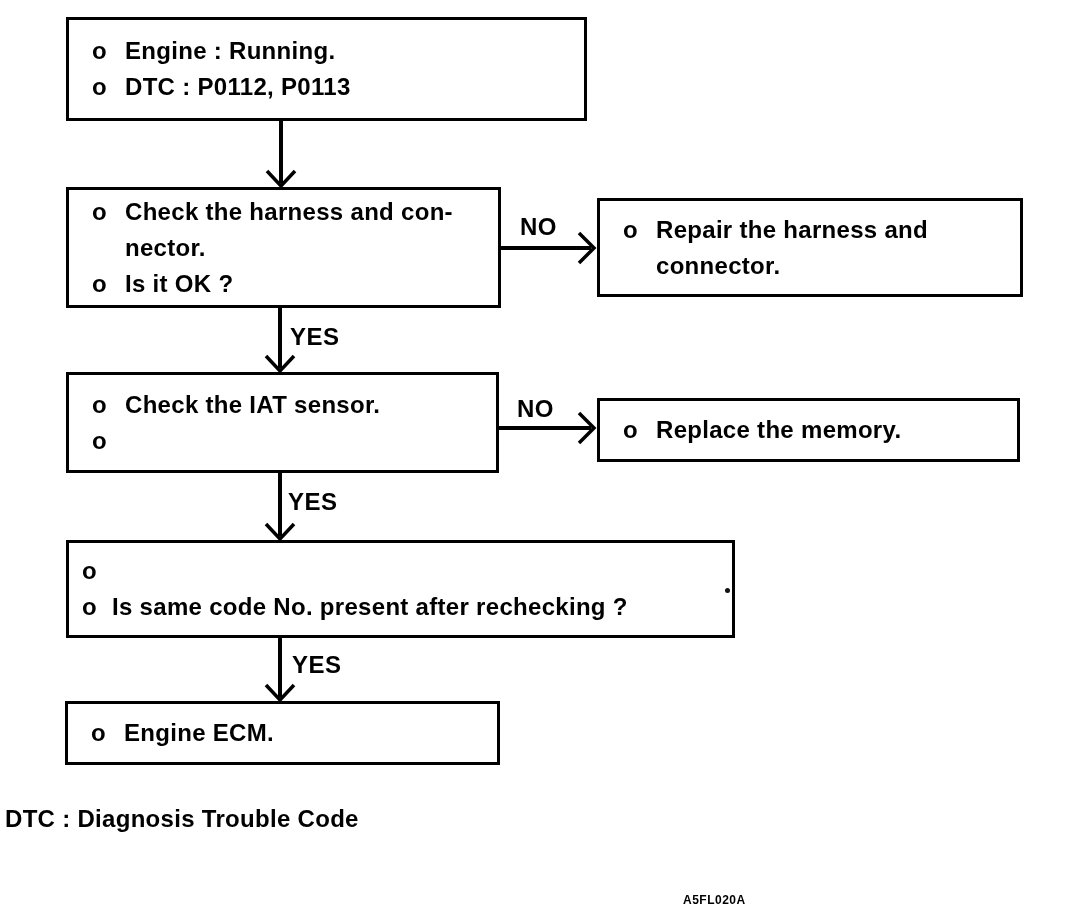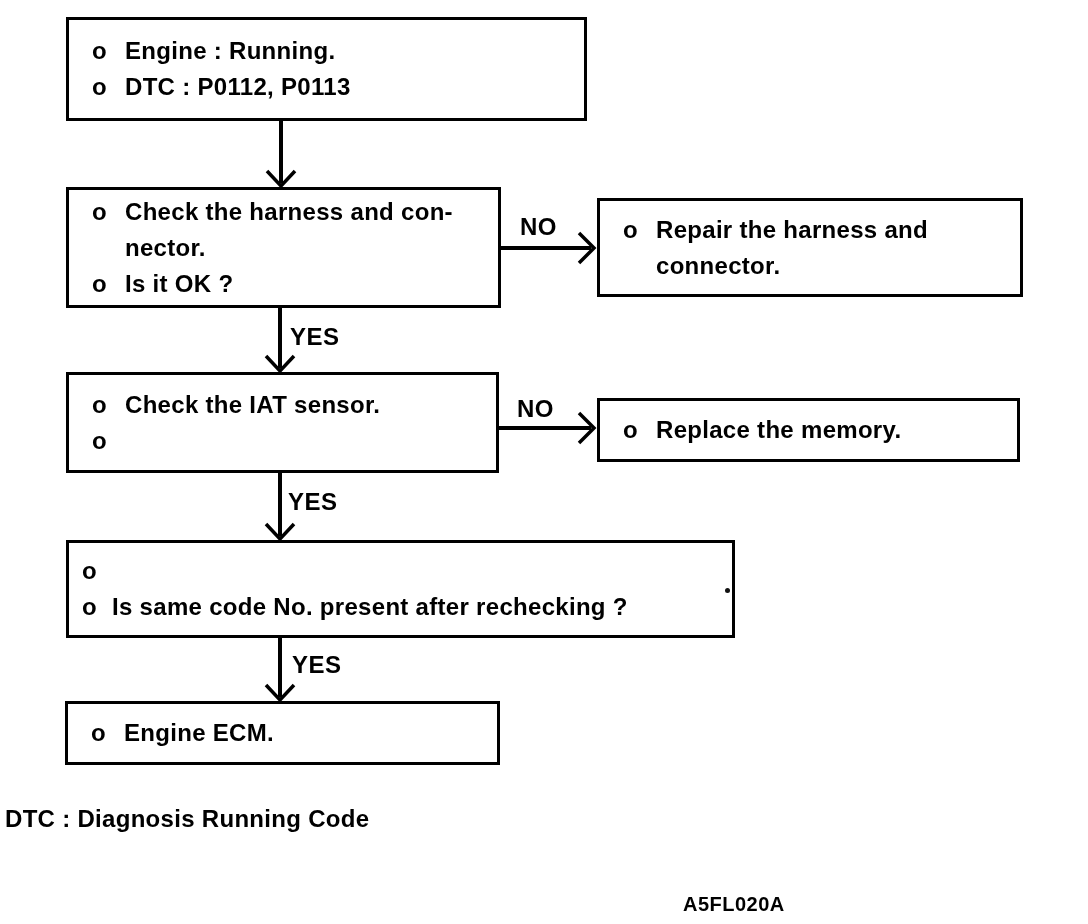--- a/index.html
+++ b/index.html
@@ -51,21 +51,21 @@
     left: 5px;
     top: 802px;
     font-size: 24px;
     line-height: 33px;
     letter-spacing: 0.3px;
   }
   .figure-code {
     position: absolute;
     left: 683px;
     top: 893px;
-    font-size: 20px;
+    font-size: 12px;
     letter-spacing: 0.5px;
   }
   .speck {
     position: absolute;
     left: 725px;
     top: 588px;
     width: 5px;
     height: 5px;
     background: #111111;
     border-radius: 50%;
@@ -168,20 +168,20 @@
     </div>
   </div>
 
   <span class="flow-label" style="left:520px; top:212px;">NO</span>
   <span class="flow-label" style="left:290px; top:322px;">YES</span>
   <span class="flow-label" style="left:517px; top:394px;">NO</span>
   <span class="flow-label" style="left:288px; top:487px;">YES</span>
   <span class="flow-label" style="left:292px; top:650px;">YES</span>
 
   <div class="legend">
-    <div>DTC : Diagnosis Running Code</div>
+    <div>DTC : Diagnosis Trouble Code</div>
   </div>
 
   <span class="figure-code">A5FL020A</span>
 
   <span class="speck"></span>
 
 </div>
 
 </body></html>

